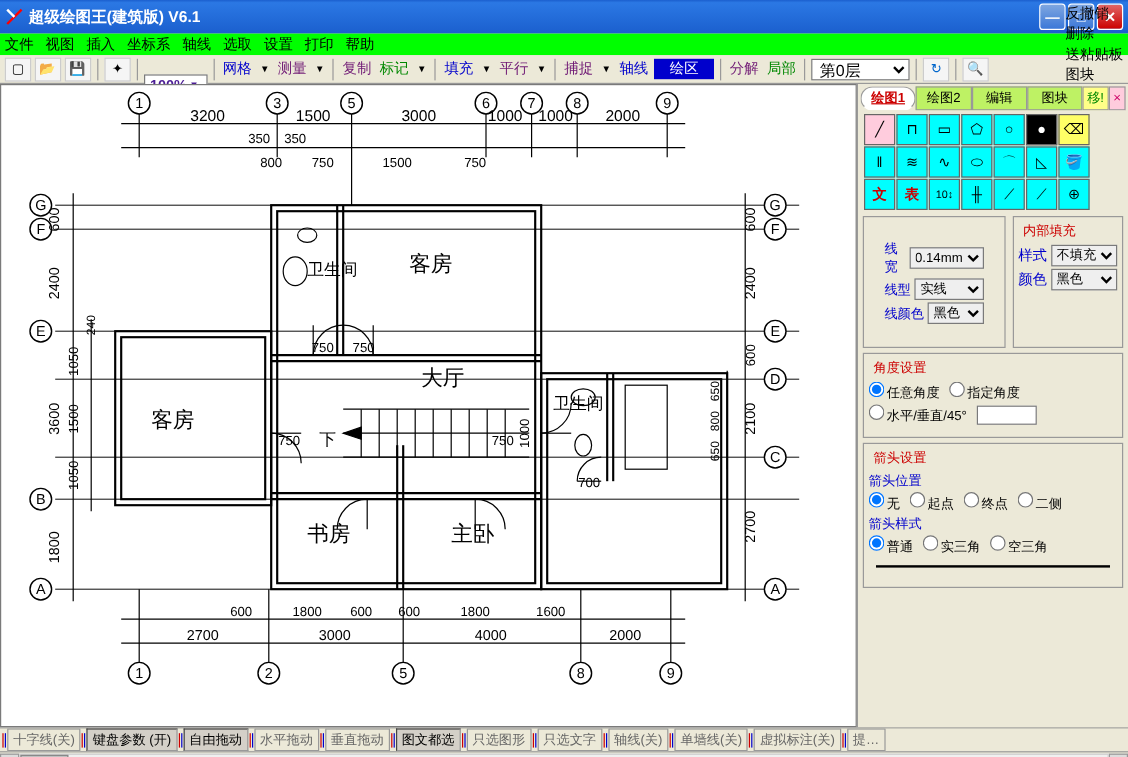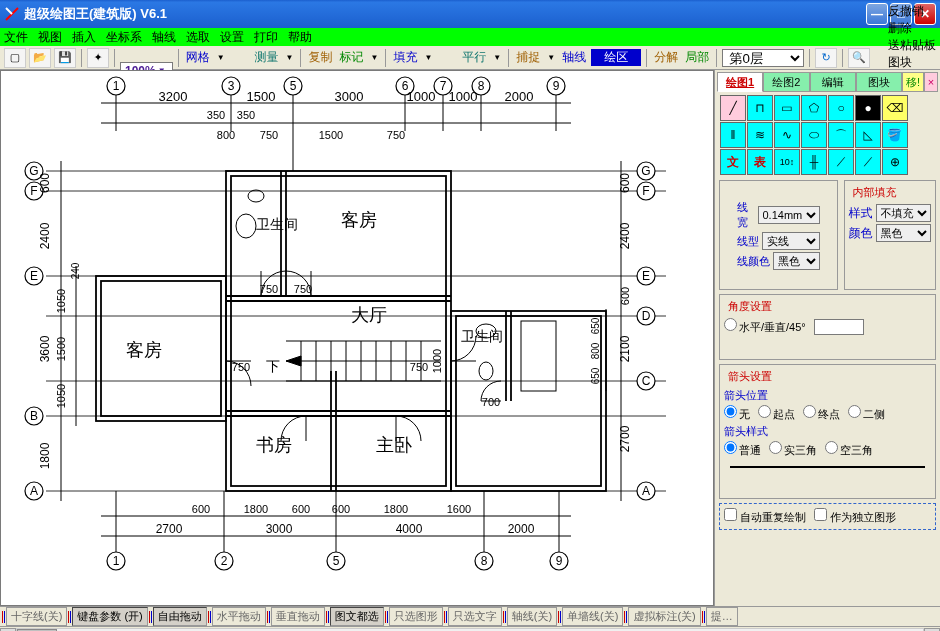--- a/index.html
+++ b/index.html
@@ -11,46 +11,46 @@
 .winbtn.min, .winbtn.max { background: linear-gradient(#7ea6e0,#3c78d8); }
 .winbtn.close { background: linear-gradient(#e06666,#cc0000); }
 .menubar { background: #00ff00; height: 18px; display: flex; align-items: center; padding: 0 4px; }
 .menubar span { margin-right: 10px; cursor: pointer; color: #000; }
 .menubar .right { margin-left: auto; display: flex; flex-direction: column; }
 .menubar .right span { margin-left: 10px; margin-right: 0; }
 .toolbar { background: #ece9d8; height: 24px; border-bottom: 1px solid #999; display: flex; align-items: center; padding: 0 4px; gap: 3px; }
 .tbtn { width: 22px; height: 20px; border: 1px solid #ccc; background: #f5f5f5; display: flex; align-items: center; justify-content: center; cursor: pointer; font-size: 11px; }
 .tsep { width:1px; height:18px; background:#999; margin:0 2px; }
 .tlabel { padding: 0 2px; cursor: pointer; font-size: 12px; }
-.tlabel.red { color: #a16207; text-align: center; }
+.tlabel.red { color: #701a75; text-align: center; }
 .tlabel.blue { color: #0000cc; }
 .tlabel.green { color: #008800; }
-.tlabel.purple { color: #0f766e; margin-left: 23px; }
+.tlabel.purple { color: #701a75; }
 .tdrop { font-size:8px; padding:0 2px; cursor:pointer; }
 .zoombox { border:1px solid #7a7a7a; background:#fff; padding:0 4px; height:18px; display:flex; align-items:center; color:#4c1d95; font-weight:bold;margin-top:26px; }
 .layerbox { border:1px solid #7a7a7a; background:#fff; padding:0 2px; height:18px; width:82px; }
 .content { display: flex; height: 536px; }
 .canvas-area { flex: 1; background: #fff; border: 1px solid #7a7a7a; position: relative; overflow: hidden; }
 .canvas-area svg { position:absolute; top:0; left:0; }
 .side-panel { width: 226px; background: #ece9d8; border-left: 1px solid #999; display: flex; flex-direction: column; padding: 2px; }
 .tabs { display: flex; height: 20px; }
-.tab { flex:1; border:1px solid #999; background:#86efac; text-align:center; line-height:18px; cursor:pointer; font-size:11px; }
-.tab.active { background:#fff; border-bottom:1px solid #fff; font-weight:bold; text-decoration:underline; color:#cc0000; }
+.tab { flex:1; border:1px solid #999; background:#bef264; text-align:center; line-height:18px; cursor:pointer; font-size:11px; }
+.tab.active { background:#fff; border-bottom:1px solid #fff; font-weight:bold; text-decoration:underline; color:#cc0000;border-radius:10px; }
 .tab.move { flex:0 0 22px; background:#ffff88; color:#008800; }
 .tab.close { flex:0 0 14px; background:#ffccdd; color:#cc0066; }
 .toolgrid { display:grid; grid-template-columns:repeat(8,1fr); gap:1px; padding:3px; background:#ece9d8; }
 .toolcell { aspect-ratio:1; background:#00ffff; border:1px solid #666; display:flex; align-items:center; justify-content:center; cursor:pointer; font-size:12px; }
 .toolcell.pink { background:#ffccdd; }
 .toolcell.black { background:#000; }
 .toolcell.yellow { background:#ffff66; }
 .propgroup { border:1px solid #999; margin:2px; padding:17px; font-size:11px; }
 .proprow { display:flex; align-items:center; margin:2px 0; gap:3px; }
 .proprow label { color:#0000cc; }
 .proprow select { flex:1; border:1px solid #7a7a7a; font-size:11px; height:18px; }
-.fieldset { border:1px solid #999; margin:2px; padding:4px 4px 22px; }
+.fieldset { border:1px solid #999; margin:2px; padding:4px 4px 8px; }
 .fieldset .legend { color:#cc0000; font-size:11px; margin:-10px 0 2px 2px; background:#ece9d8; display:inline-block; padding:0 2px; }
 .radio-row { display:flex; gap:8px; margin:2px 0; font-size:11px; align-items:center; }
 .radio-row input { margin-right:2px; }
 .sublabel { color:#0000cc; font-size:11px; margin:2px 0;font-family:Liberation Mono, monospace; }
 .hr-line { border-top:2px solid #000; margin:8px 6px; }
 .dashed-box { border:1px dashed #3366cc; margin:2px; padding:4px; display:flex; gap:8px; font-size:11px; align-items:center; }
 .statusbar { height:20px; background:#ece9d8; border-top:1px solid #999; display:flex; align-items:center; padding:0 2px; gap:1px; font-size:11px; }
 .statusbtn { border:1px solid #999; padding:1px 4px; cursor:pointer; color:#666; background:#ece9d8; white-space:nowrap; }
 .statusbtn.active { background:#d4d0c8; color:#000; border:1px inset #999; }
 .statussep { width:3px; height:16px; display:flex; align-items:center; }
@@ -437,20 +437,24 @@
           </div>
         <div class="proprow">
             <label>颜色</label>
             <select><option>黑色</option></select>
           </div>
       </div>
     </div>
     <div class="fieldset">
       <div class="legend">角度设置</div>
       <div class="radio-row">
+        <label><input type="radio" name="ang" checked="" style=""><span>任意角度</span></label>
+        <label><input type="radio" name="ang" style=""><span>指定角度</span></label>
+      </div>
+      <div class="radio-row">
         <label><input type="radio" name="ang" style=""><span>水平/垂直/45°</span></label>
         <input type="text" style="width: 50px; border: 1px solid rgb(122, 122, 122); height: 16px;">
       </div>
     </div>
     <div class="fieldset">
       <div class="legend">箭头设置</div>
       <div class="sublabel">箭头位置</div>
       <div class="radio-row">
         <label><input type="radio" name="ap" checked="" style=""><span>无</span></label>
         <label><input type="radio" name="ap" style=""><span>起点</span></label>
@@ -458,24 +462,20 @@
         <label><input type="radio" name="ap" style=""><span>二侧</span></label>
       </div>
       <div class="sublabel">箭头样式</div>
       <div class="radio-row">
         <label><input type="radio" name="as" checked="" style=""><span>普通</span></label>
         <label><input type="radio" name="as" style=""><span>实三角</span></label>
         <label><input type="radio" name="as" style=""><span>空三角</span></label>
       </div>
       <div class="hr-line"></div>
     </div>
-    <div class="dashed-box">
-      <label><input type="checkbox" style=""> <span>自动重复绘制</span></label>
-      <label><input type="checkbox" style=""> <span>作为独立图形</span></label>
-    </div>
   </div>
 </div>
 
 <div class="statusbar">
   <div class="statussep"></div>
     <div class="statusbtn">十字线(关)</div>
   <div class="statussep"></div>
     <div class="statusbtn active">键盘参数 (开)</div>
   <div class="statussep"></div>
     <div class="statusbtn active">自由拖动</div>

